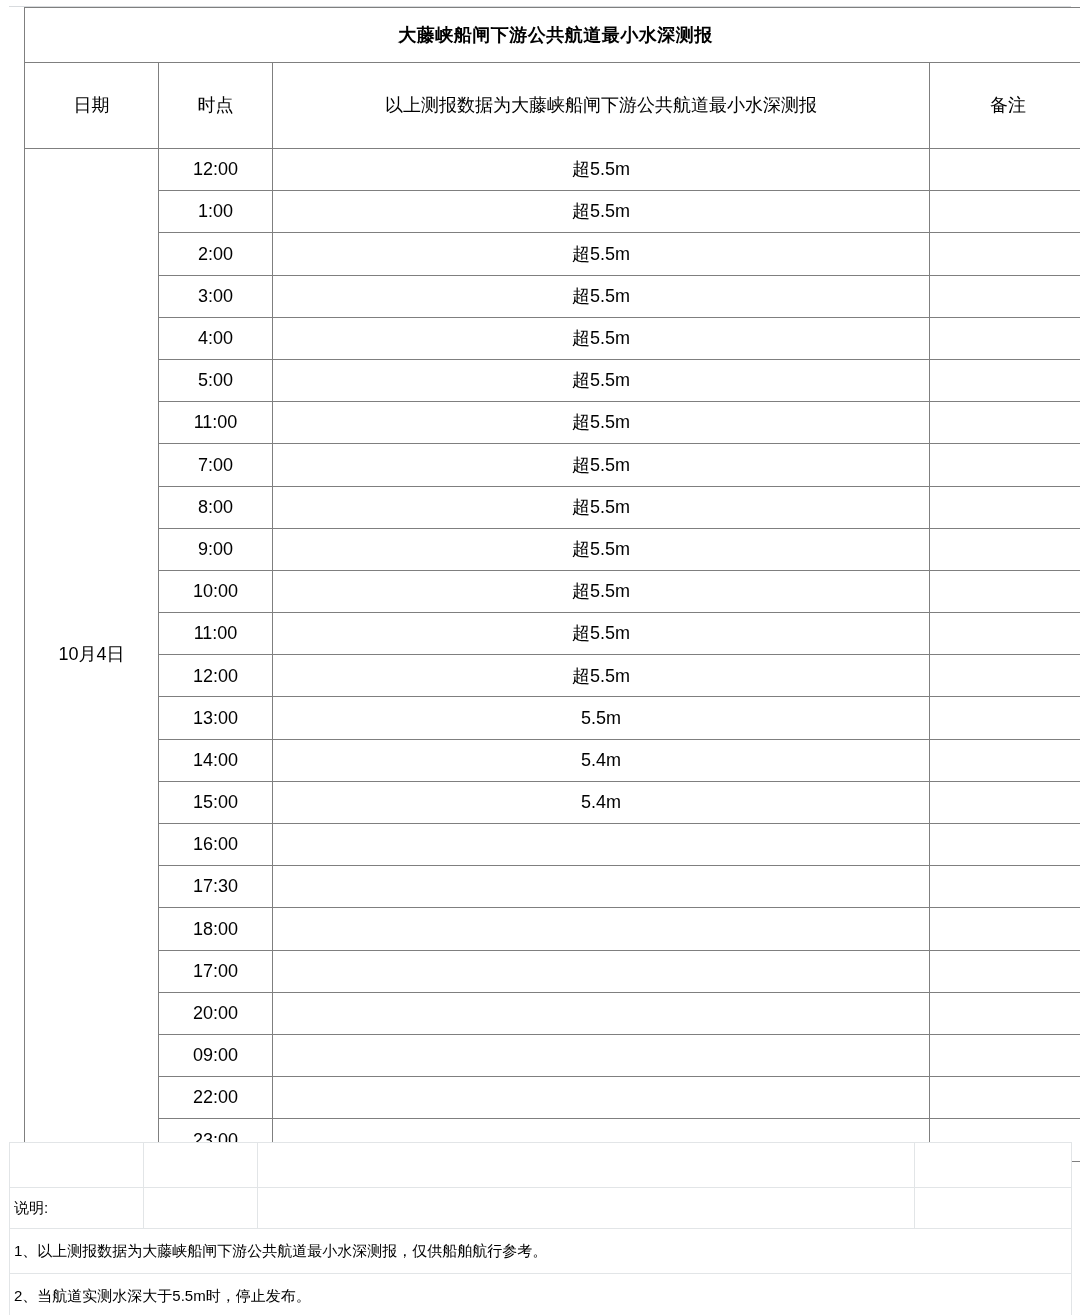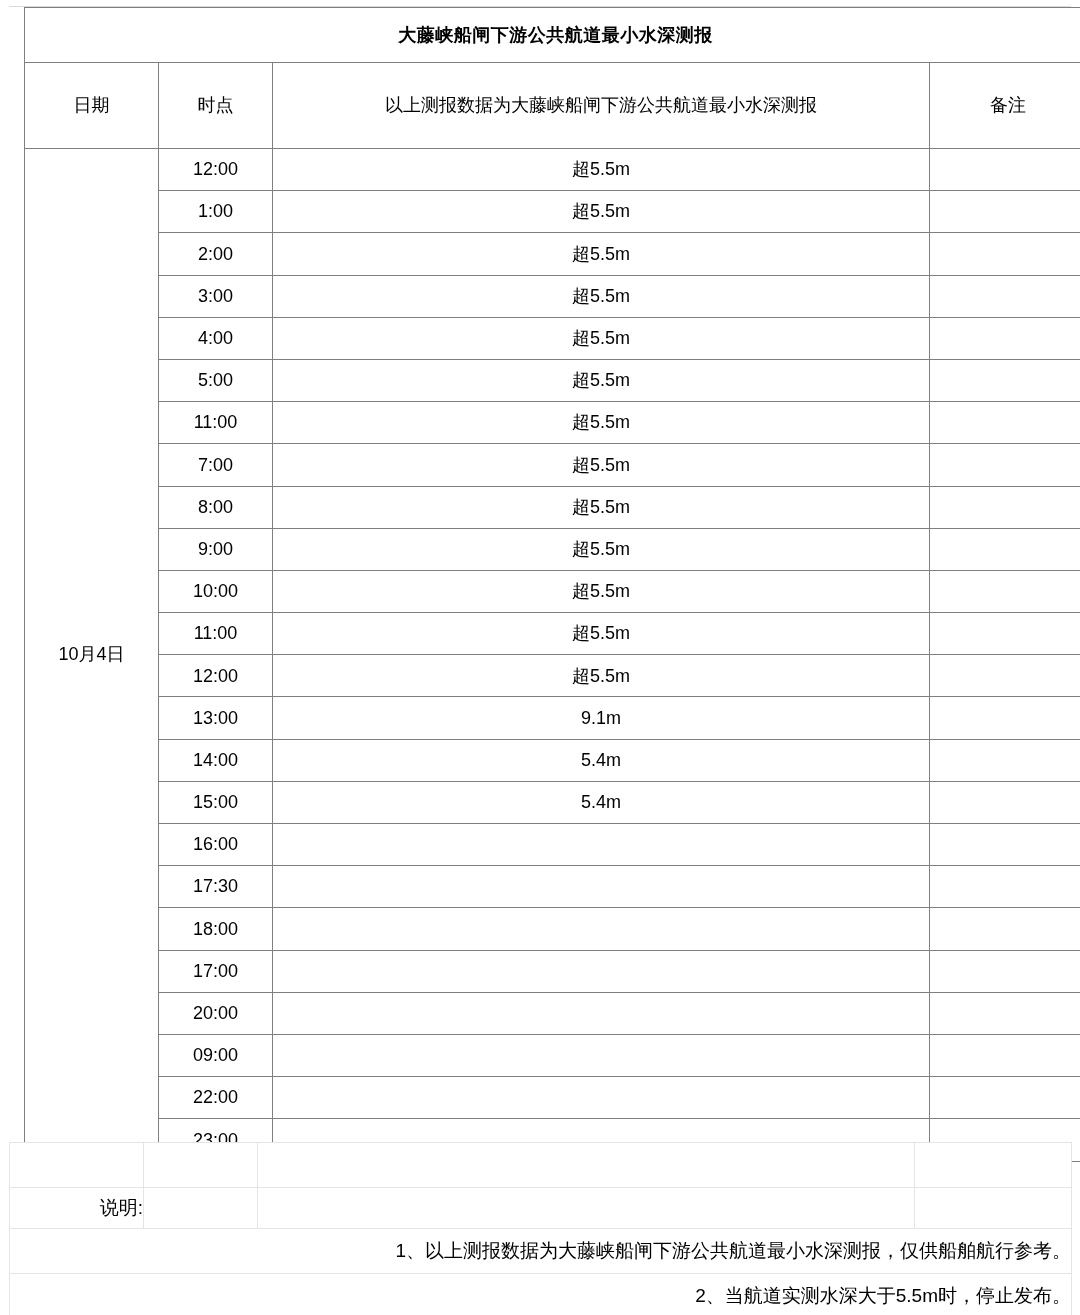--- a/index.html
+++ b/index.html
@@ -80,23 +80,23 @@
     left: 9px;
     top: 1142px;
     width: 1062px;
     border-collapse: collapse;
     table-layout: fixed;
     background: #ffffff;
   }
   #footer-table td {
     border: 1px solid #e2e5e7;
     padding: 0 0 0 4px;
-    font-size: 19px;
+    font-size: 15px;
     vertical-align: middle;
-    text-align: right;
+    text-align: left;
     background: #ffffff;
     white-space: nowrap;
   }
   #footer-table tr.spacer-row td { height: 44px; }
   #footer-table tr.label-row  td { height: 40px; }
   #footer-table tr.note-row   td { height: 44px; }
 
   td.note-span { padding-left: 4px; }
 
   
@@ -195,21 +195,21 @@
           <td class="data-cell">超5.5m</td>
           <td class="data-cell"></td>
         </tr>
         <tr>
           <td class="data-cell">12:00</td>
           <td class="data-cell">超5.5m</td>
           <td class="data-cell"></td>
         </tr>
         <tr>
           <td class="data-cell">13:00</td>
-          <td class="data-cell">9.1m</td>
+          <td class="data-cell">5.5m</td>
           <td class="data-cell"></td>
         </tr>
         <tr>
           <td class="data-cell">14:00</td>
           <td class="data-cell">5.4m</td>
           <td class="data-cell"></td>
         </tr>
         <tr>
           <td class="data-cell">15:00</td>
           <td class="data-cell">5.4m</td>

